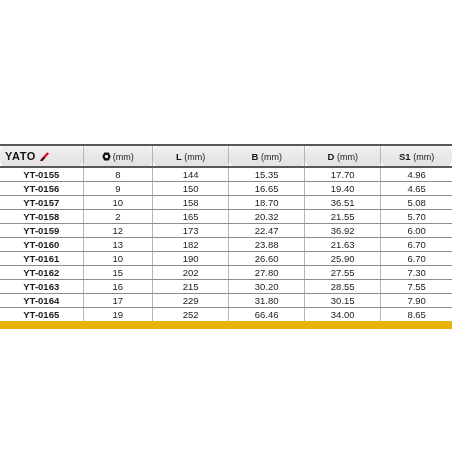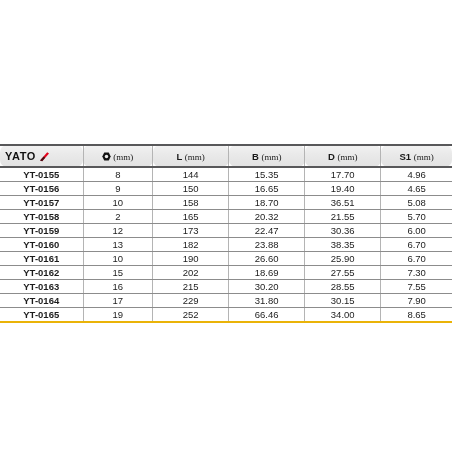--- a/index.html
+++ b/index.html
@@ -57,21 +57,20 @@
   thead tr.header-row th:last-child {
     border-right: none;
   }
   th.col-code {
     text-align: left !important;
     padding-left: 5px !important;
   }
   .unit {
     font-weight: normal;
     font-size: 9px;
-    font-family: Liberation Serif, serif;
   }
 
   
   .brand {
     display: flex;
     align-items: center;
     gap: 3px;
     line-height: 1;
   }
   .brand-word {
@@ -114,21 +113,21 @@
   }
   tbody tr.data-row td:last-child {
     border-right: none;
   }
   td.cell-code {
     text-align: left;
     font-weight: bold;
     padding-left: 5px;
   }
   tbody tr.data-row:last-child td {
-    border-bottom: 2px solid #eab308;
+    border-bottom: 8px solid #eab308;
   }
 </style>
 </head>
 <body>
 
 <div id="spec-sheet">
 
   <div class="table-wrap">
     <table class="spec-table">
       <thead>
@@ -208,44 +207,44 @@
             <td>165</td>
             <td>20.32</td>
             <td>21.55</td>
             <td>5.70</td>
           </tr>
           <tr class="data-row">
             <td class="cell-code">YT-0159</td>
             <td>12</td>
             <td>173</td>
             <td>22.47</td>
-            <td>30.36</td>
+            <td>36.92</td>
             <td>6.00</td>
           </tr>
           <tr class="data-row">
             <td class="cell-code">YT-0160</td>
             <td>13</td>
             <td>182</td>
             <td>23.88</td>
-            <td>38.35</td>
+            <td>21.63</td>
             <td>6.70</td>
           </tr>
           <tr class="data-row">
             <td class="cell-code">YT-0161</td>
             <td>10</td>
             <td>190</td>
             <td>26.60</td>
             <td>25.90</td>
             <td>6.70</td>
           </tr>
           <tr class="data-row">
             <td class="cell-code">YT-0162</td>
             <td>15</td>
             <td>202</td>
-            <td>18.69</td>
+            <td>27.80</td>
             <td>27.55</td>
             <td>7.30</td>
           </tr>
           <tr class="data-row">
             <td class="cell-code">YT-0163</td>
             <td>16</td>
             <td>215</td>
             <td>30.20</td>
             <td>28.55</td>
             <td>7.55</td>

